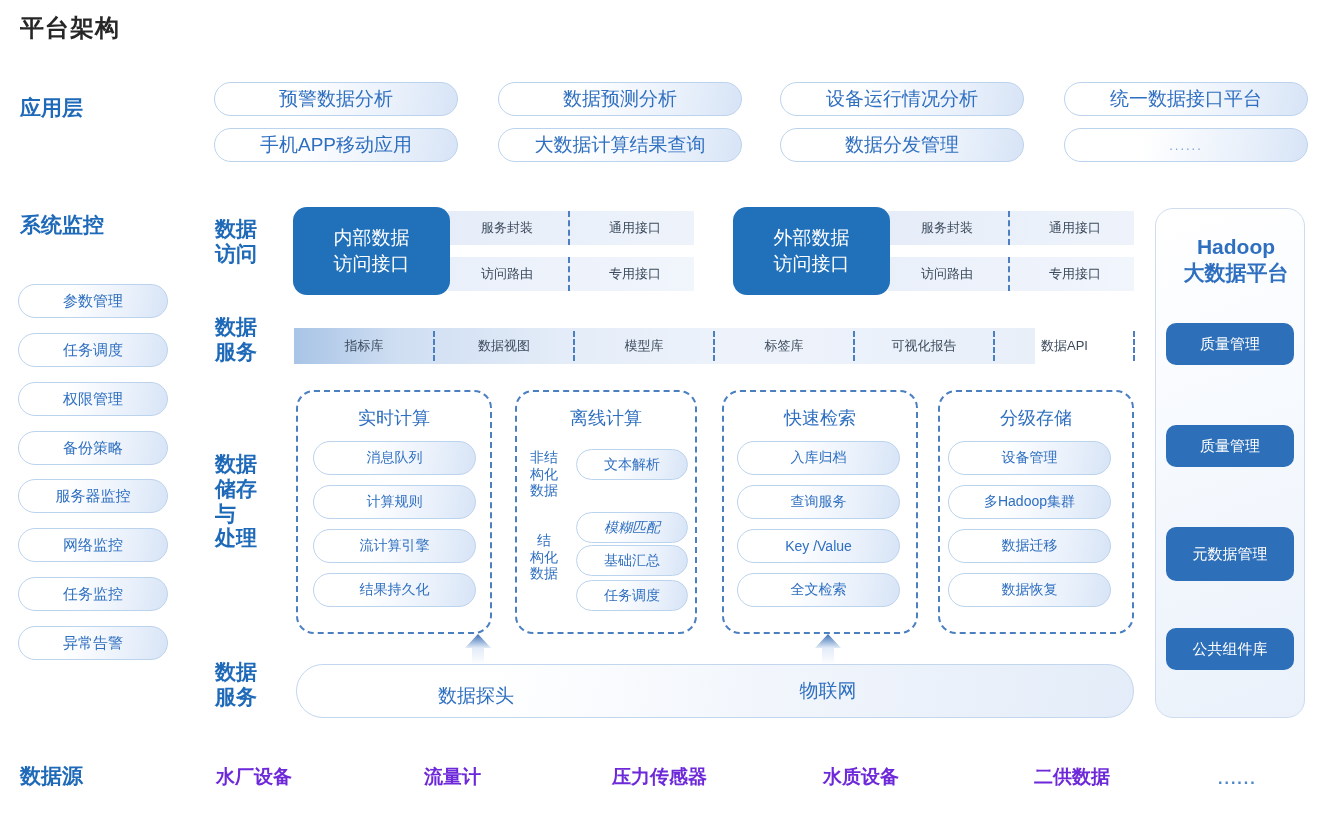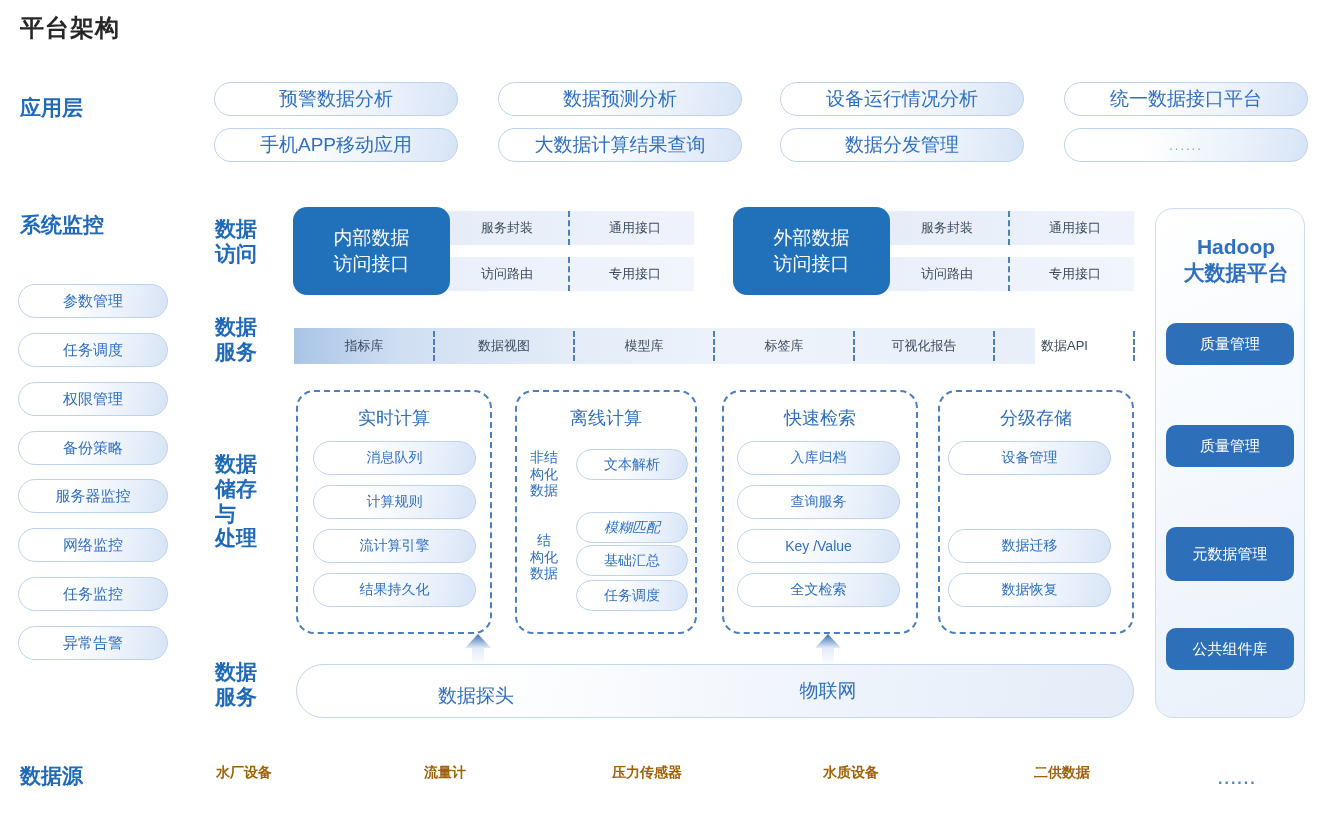--- a/index.html
+++ b/index.html
@@ -131,21 +131,21 @@
     color: #2f6fc0; font-weight: bold; font-size: 21px;
     text-align: center; line-height: 1.25; padding-left: 12px;
   }
 
   
   .uparrow { position: absolute; }
 
   
   .srcitem {
     position: absolute;
-    color: #a16207; font-size: 14px; font-weight: bold;
+    color: #6d28d9; font-size: 19px; font-weight: bold;
     white-space: nowrap;
   }
   .srcitem.dots { color: #4b86c9; letter-spacing: 2px; font-size: 16px; }
 </style>
 </head>
 <body>
 
 <div id="stage">
 
   <div class="title">平台架构</div>
@@ -277,20 +277,21 @@
   <div class="dashbox" style="left:722px; top:390px; width:196px; height:244px;"></div>
   <div class="dashtitle" style="left:722px; top:406px; width:196px;">快速检索</div>
   <div class="pill small" style="left:737px; top:441px; width:163px; height:34px;">入库归档</div>
   <div class="pill small" style="left:737px; top:485px; width:163px; height:34px;">查询服务</div>
   <div class="pill small" style="left:737px; top:529px; width:163px; height:34px;">Key /Value</div>
   <div class="pill small" style="left:737px; top:573px; width:163px; height:34px;">全文检索</div>
 
   <div class="dashbox" style="left:938px; top:390px; width:196px; height:244px;"></div>
   <div class="dashtitle" style="left:938px; top:406px; width:196px;">分级存储</div>
   <div class="pill small" style="left:948px; top:441px; width:163px; height:34px;">设备管理</div>
+  <div class="pill small" style="left:948px; top:485px; width:163px; height:34px;">多Hadoop集群</div>
   <div class="pill small" style="left:948px; top:529px; width:163px; height:34px;">数据迁移</div>
   <div class="pill small" style="left:948px; top:573px; width:163px; height:34px;">数据恢复</div>
 
   <svg class="uparrow" style="left:458px; top:632px;" width="40" height="34">
     <defs>
       <linearGradient id="agrad1" x1="0" y1="1" x2="0" y2="0">
         <stop offset="0%" stop-color="#ffffff"></stop>
         <stop offset="55%" stop-color="#e2ebf8"></stop>
         <stop offset="100%" stop-color="#3a6fb5"></stop>
       </linearGradient>

